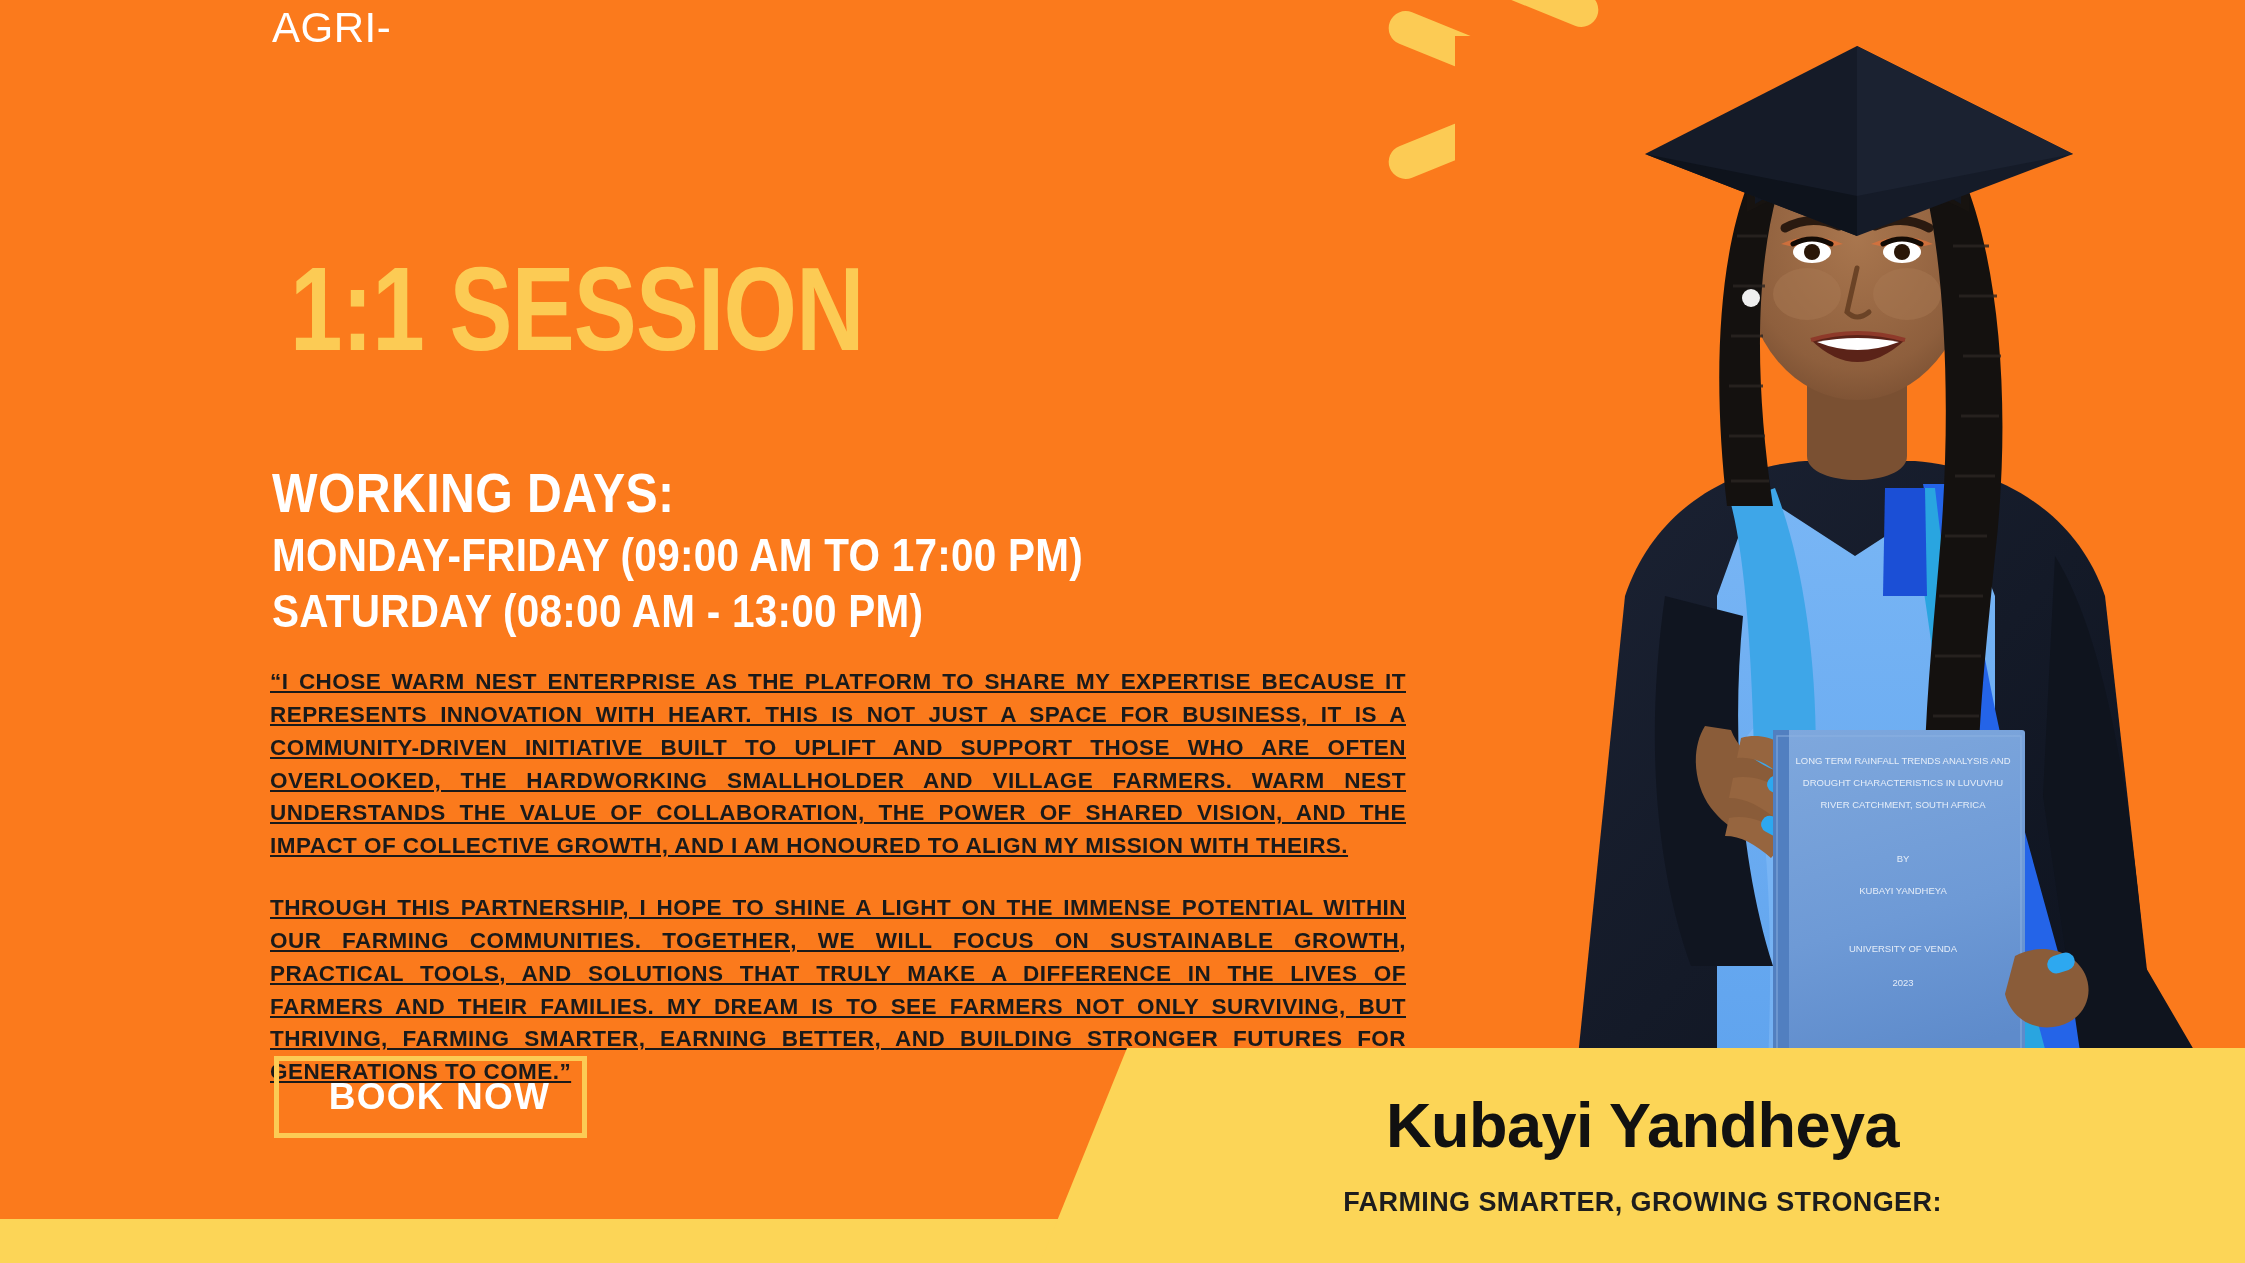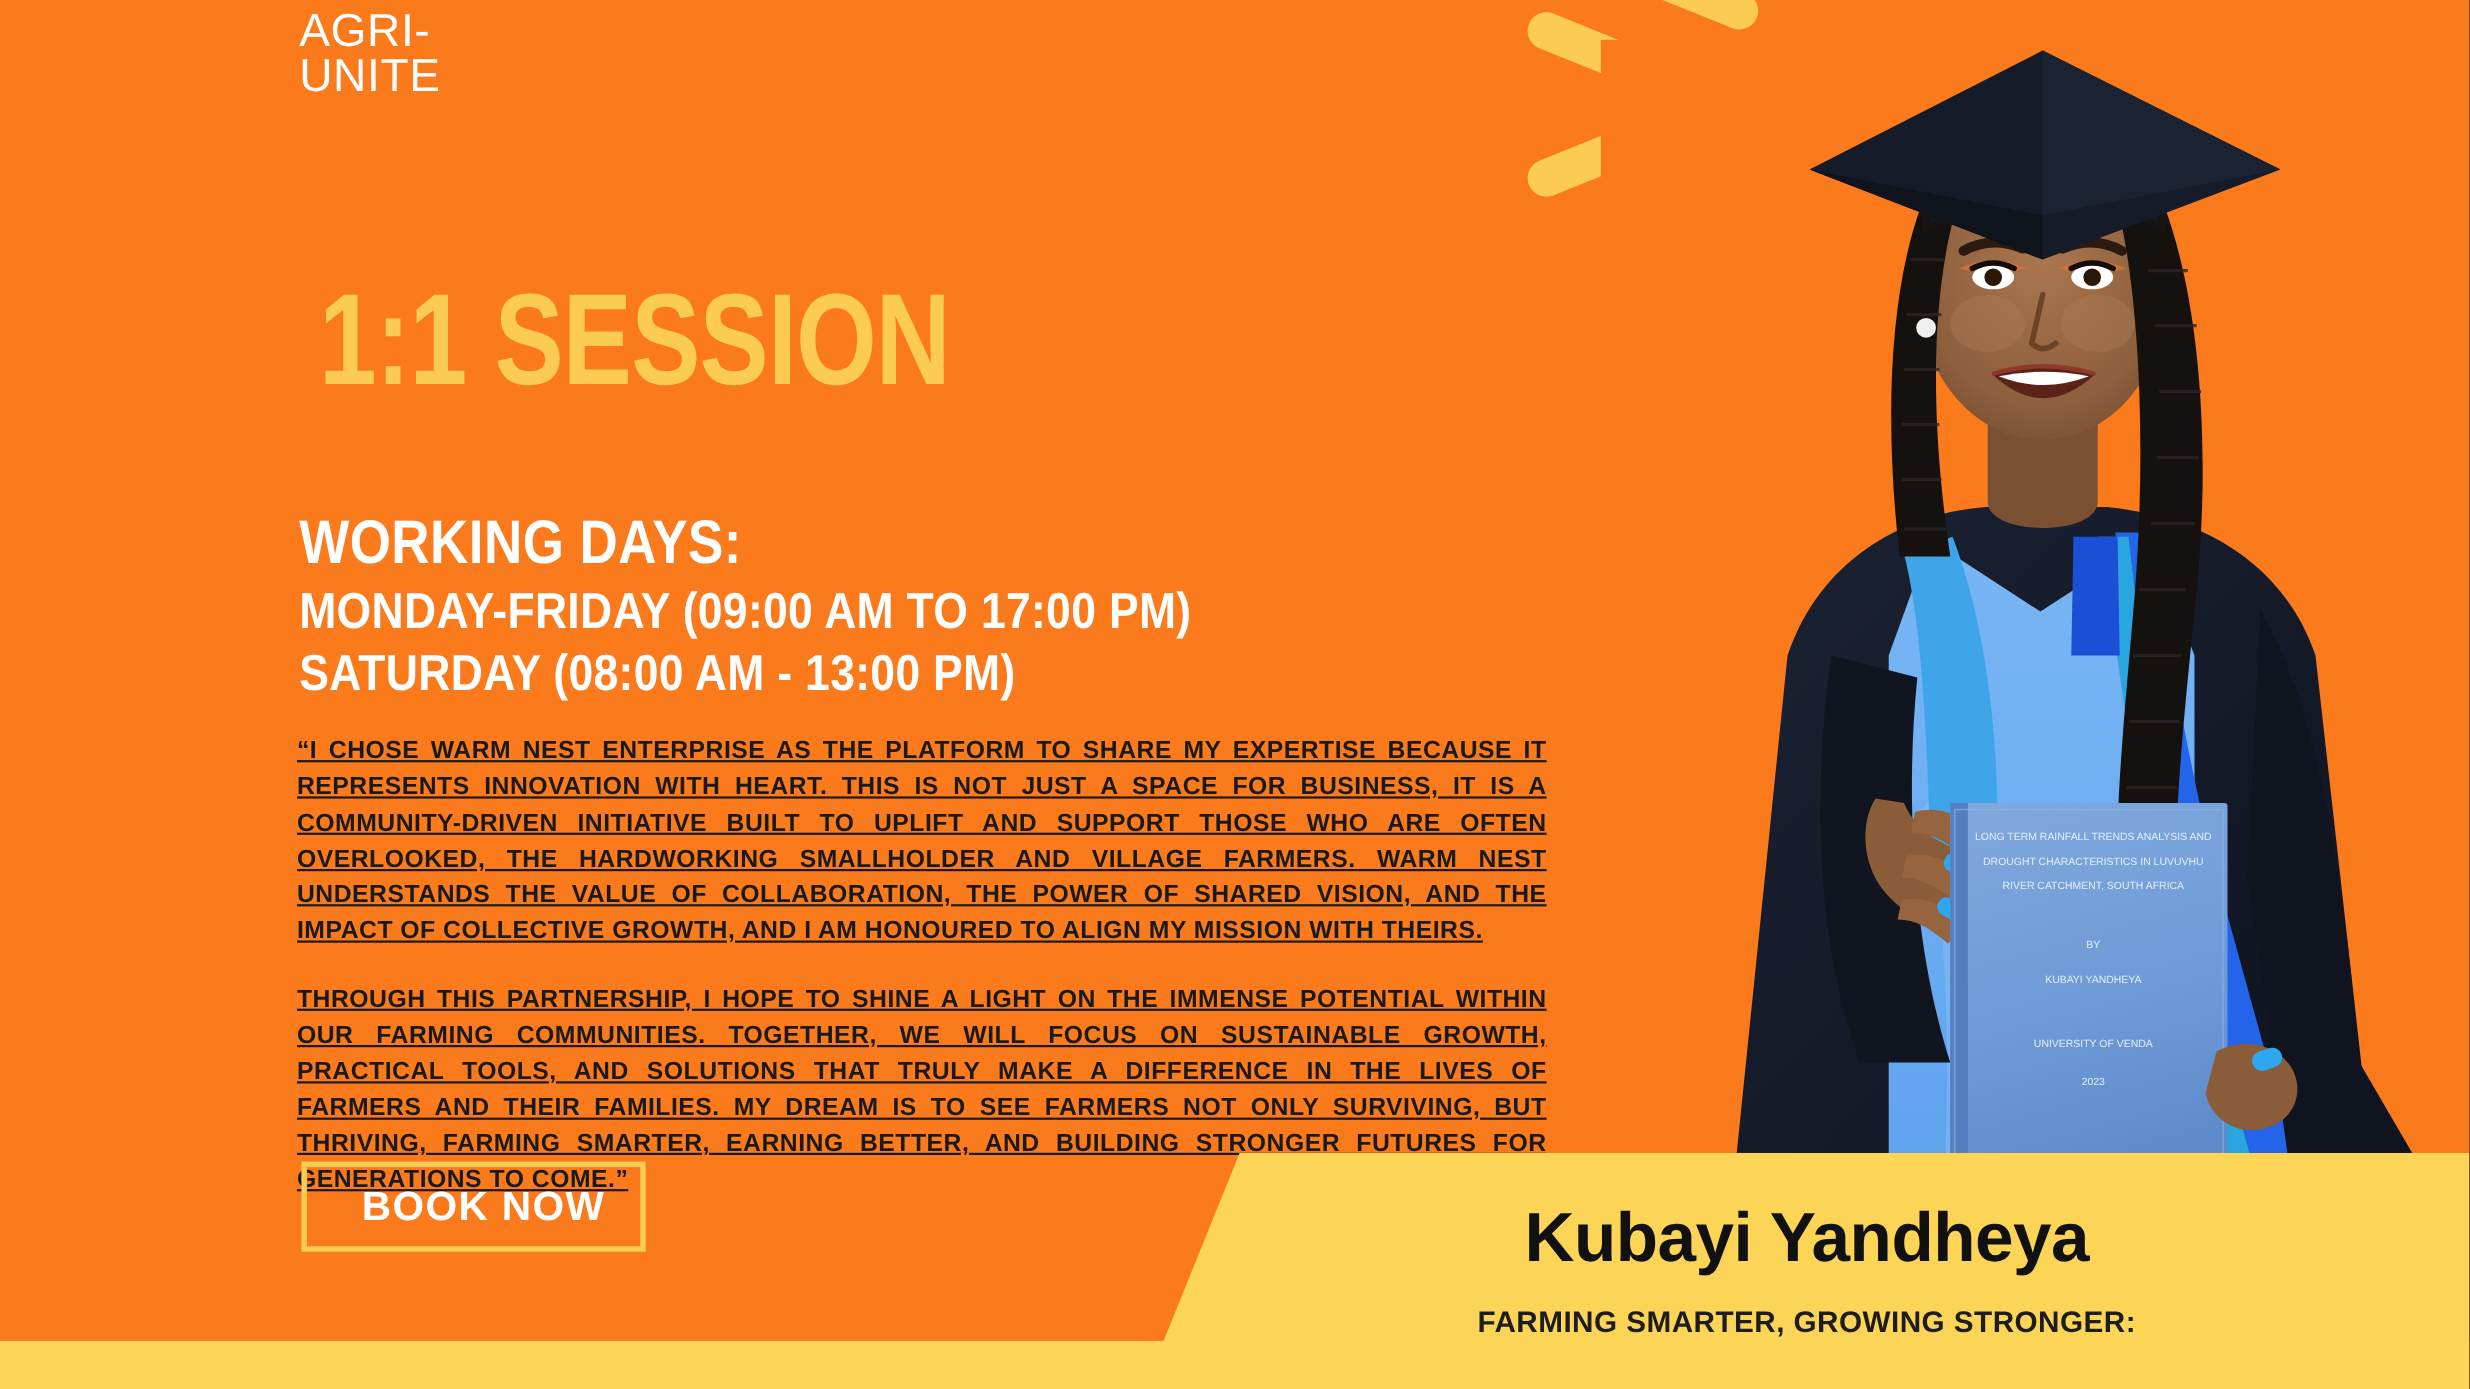--- a/index.html
+++ b/index.html
@@ -311,21 +311,20 @@
           <path d="M560 920 C 586 906, 618 914, 630 938 C 640 960, 628 984, 604 990
                    C 578 996, 556 982, 550 958 Z" fill="#8A5C39"></path>
           <rect x="592" y="918" width="28" height="18" rx="9" fill="#2DA8F0" transform="rotate(-18 606 927)"></rect>
         </g>
       </svg>
     </div>
   </div>
 
   <div class="kicker">
     <div>AGRI-</div>
-    <div>UNITE</div>
   </div>
 
   <div class="session">1:1 SESSION</div>
 
   <div class="wd-title">WORKING DAYS:</div>
   <div class="wd-lines">
     <div>MONDAY-FRIDAY (09:00 AM TO 17:00 PM)</div>
     <div>SATURDAY (08:00 AM - 13:00 PM)</div>
   </div>
 

